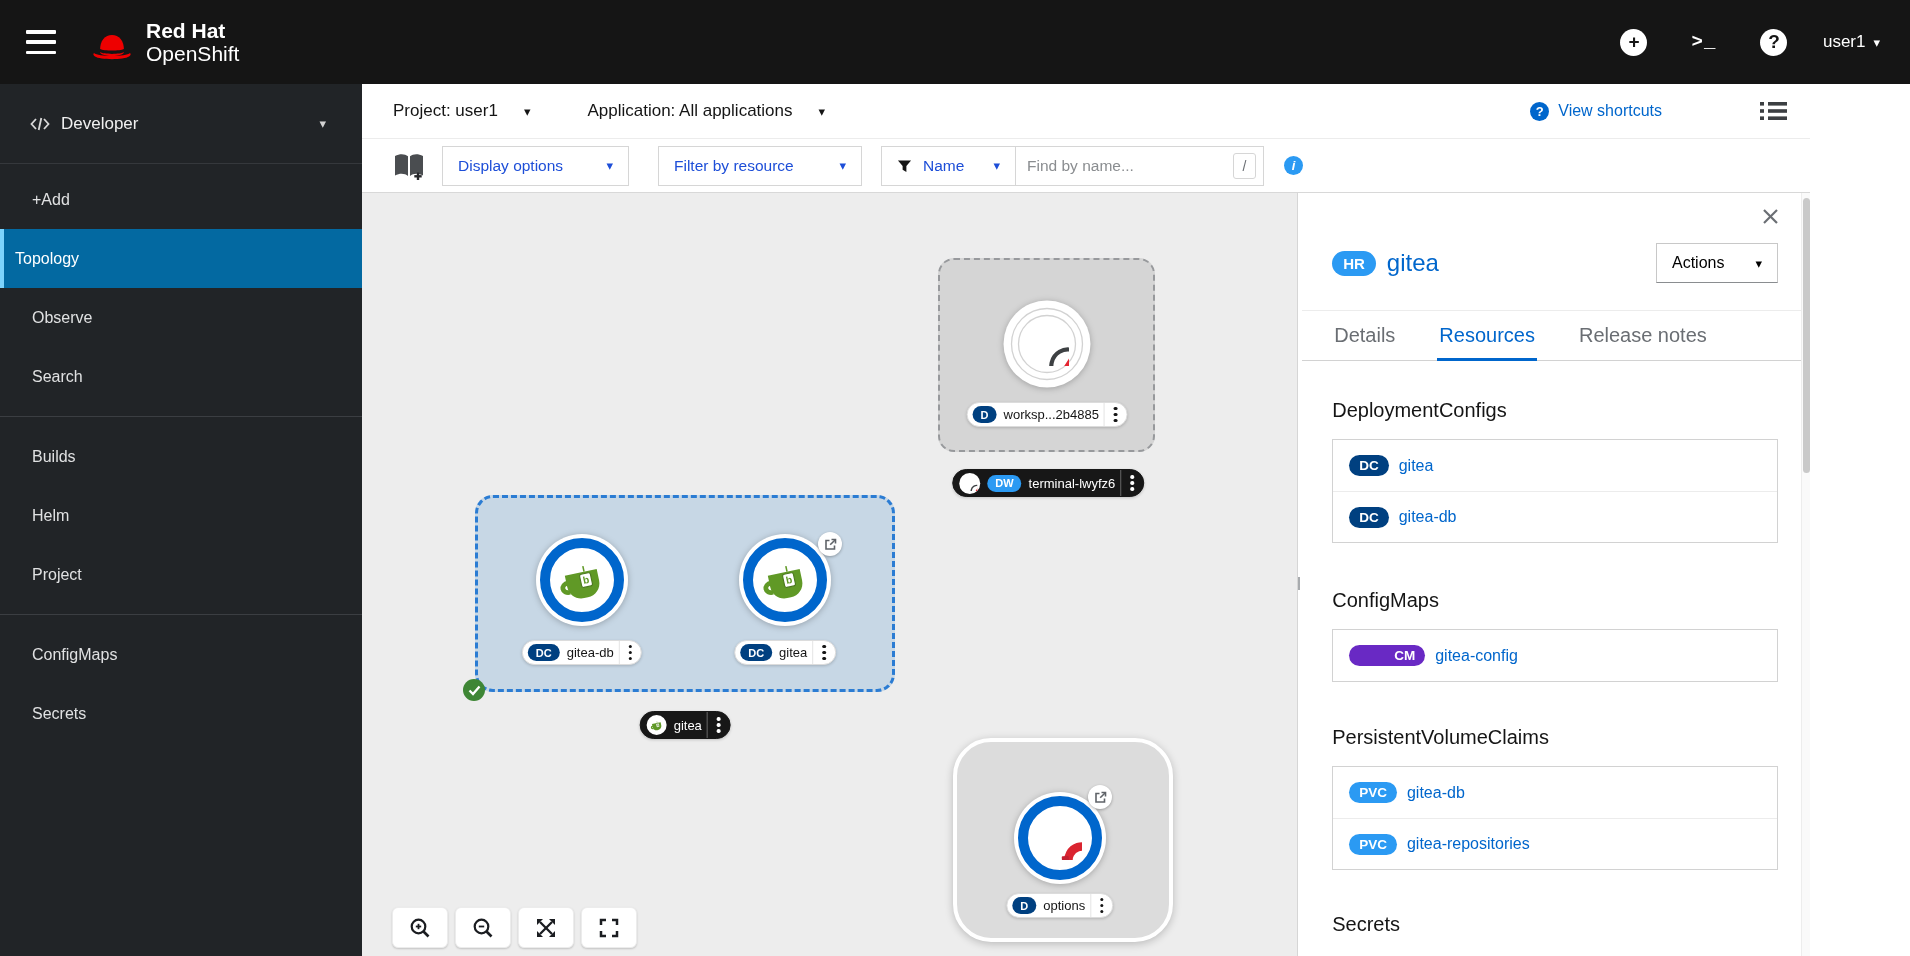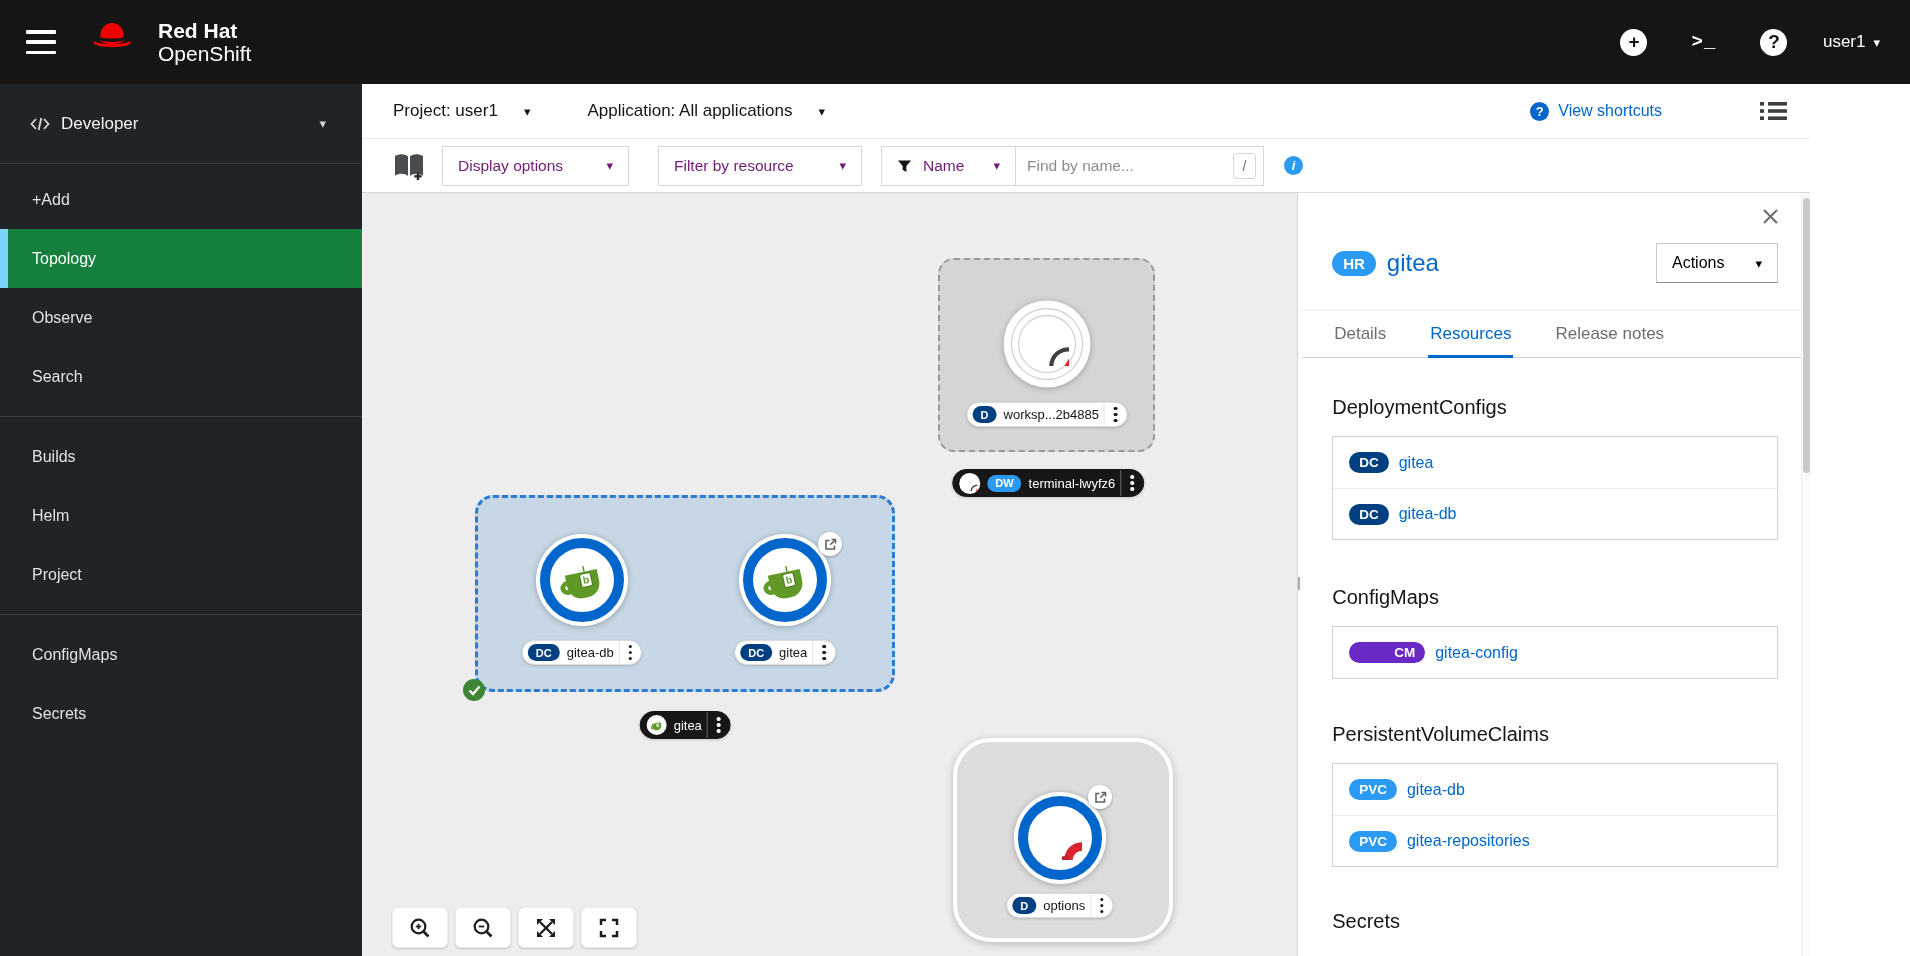--- a/index.html
+++ b/index.html
@@ -4,57 +4,57 @@
 <style>
   * { box-sizing: border-box; margin: 0; padding: 0; }
   html,body { width:1910px; height:956px; overflow:hidden; }
   body { font-family:"Liberation Sans", sans-serif; color:#151515; background:#fff; }
   .caret { font-size:13px; line-height:1; }
 
   
   .masthead { height:84px; background:#151515; display:flex; align-items:center; }
   .hamburger { width:30px; height:24px; margin-left:26px; display:flex; flex-direction:column; justify-content:space-between; cursor:pointer; }
   .hamburger i { display:block; height:3.5px; background:#fff; border-radius:1px; }
-  .brand { display:flex; align-items:flex-start; margin-left:34px; gap:24px; }
+  .brand { display:flex; align-items:flex-end; margin-left:34px; gap:12px; }
   .brand-text { color:#fff; font-size:21px; line-height:1.1; }
   .brand-top { font-weight:700; }
   .brand-bottom { font-weight:400; }
   .mast-right { margin-left:auto; display:flex; align-items:center; gap:28px; margin-right:30px; }
   .mast-icon { width:42px; height:42px; display:flex; align-items:center; justify-content:center; cursor:pointer; }
   .circle-glyph { width:27px; height:27px; background:#fff; color:#151515; border-radius:50%; display:flex; align-items:center; justify-content:center; font-weight:700; font-size:19px; }
   .term-glyph { color:#fff; font-family:"Liberation Mono", monospace; font-size:19px; font-weight:700; letter-spacing:1px; }
   .user-menu { color:#fff; font-size:17px; display:flex; align-items:center; gap:8px; cursor:pointer; }
   .user-menu .caret { color:#fff; }
 
   
   .app-body { display:flex; height:872px; }
   .sidenav { width:362px; background:#212427; flex:none; }
   .content { width:1448px; display:flex; flex-direction:column; }
 
   
   .perspective { height:80px; display:flex; align-items:center; padding:0 36px 0 30px; border-bottom:1px solid #35383c; color:#f0f0f0; font-size:17px; gap:11px; cursor:pointer; }
   .perspective .caret { margin-left:auto; color:#d2d2d2; }
   .nav-items { padding-top:6px; }
   .nav-item { height:59px; display:flex; align-items:center; padding-left:32px; font-size:16px; color:#e0e1e2; cursor:pointer; }
-  .nav-item.active { background:#15803d; border-left:8px solid #7dd3fc; padding-left:24px; color:#fff; }
+  .nav-item.active { background:#0369a1; border-left:4px solid #7dd3fc; padding-left:11px; color:#fff; }
   .nav-divider { height:1px; background:#3b3e42; margin:10px 0; }
 
   
   .toolbar1 { height:55px; background:#fff; border-bottom:1px solid #ececec; display:flex; align-items:center; padding-left:31px; font-size:17px; }
   .switcher { display:flex; align-items:center; gap:26px; cursor:pointer; }
   .app-switcher { margin-left:57px; }
   .tb1-right { margin-left:auto; display:flex; align-items:center; }
   .shortcuts { display:flex; align-items:center; gap:9px; color:#0066cc; font-size:16px; cursor:pointer; }
   .q-blue { width:19px; height:19px; border-radius:50%; background:#0066cc; color:#fff; font-size:13px; font-weight:700; display:flex; align-items:center; justify-content:center; }
   .list-toggle { margin:0 23px 0 98px; cursor:pointer; display:flex; }
 
   
   .toolbar2 { height:54px; background:#fff; border-bottom:1px solid #d8d8d8; display:flex; align-items:center; }
   .book-icon { margin-left:31px; display:flex; cursor:pointer; }
-  .tb-btn { height:40px; background:#fff; border:1px solid #d6d6d6; display:flex; align-items:center; justify-content:space-between; padding:12px 15px; font-size:15.5px; color:#701a75; cursor:pointer; }
+  .tb-btn { height:40px; background:#fff; border:1px solid #d6d6d6; display:flex; align-items:center; justify-content:space-between; padding:12px 15px; font-size:15.5px; color:#1d4ed8; cursor:pointer; }
   .btn-display { width:187px; margin-left:17px; }
   .btn-filter { width:204px; margin-left:29px; }
   .btn-name { width:135px; margin-left:19px; justify-content:flex-start; gap:11px; }
   .btn-name .caret { margin-left:auto; }
   .find-wrap { position:relative; width:248px; height:40px; }
   .find-wrap input { width:100%; height:100%; border:1px solid #d6d6d6; border-left:none; padding:0 40px 0 11px; font-size:15.5px; font-family:"Liberation Sans", sans-serif; color:#151515; outline:none; }
   .find-wrap input::placeholder { color:#8a8d90; }
   .slash-hint { position:absolute; right:8px; top:7px; width:23px; height:26px; border:1px solid #d6d6d6; border-radius:3px; color:#6a6e73; font-size:14px; display:flex; align-items:center; justify-content:center; }
   .info-icon { width:19px; height:19px; margin-left:20px; border-radius:50%; background:#2b9af3; color:#fff; font-size:13px; font-weight:700; font-style:italic; display:flex; align-items:center; justify-content:center; }
 
@@ -86,21 +86,21 @@
   .zbtn { width:56px; height:41px; background:#fff; border:1px solid #ececec; border-radius:6px; box-shadow:0 1px 2px rgba(0,0,0,.18); display:flex; align-items:center; justify-content:center; cursor:pointer; }
 
   
   .panel { position:relative; width:607px; background:#fff; }
   .panel-close { position:absolute; top:15px; right:31px; cursor:pointer; }
   .panel-header { display:flex; align-items:center; margin:50px 32px 0 30px; }
   .res-badge { background:#2b9af3; color:#fff; font-weight:700; font-size:15px; padding:4px 11px; border-radius:15px; }
   .panel-title { font-size:24px; color:#0066cc; font-weight:400; margin-left:11px; cursor:pointer; }
   .actions-btn { margin-left:auto; width:122px; height:40px; background:#fff; border:1px solid #c8c8c8; border-bottom-color:#8a8d90; display:flex; align-items:center; justify-content:space-between; padding:0 15px; font-size:16px; cursor:pointer; }
   .tabs { display:flex; gap:40px; margin-top:27px; padding-left:30px; border-top:1px solid #ececec; border-bottom:1px solid #d2d2d2; }
-  .tab { padding:13px 2px 11px; font-size:17px; color:#6a6e73; border-bottom:3px solid transparent; margin-bottom:-1px; cursor:pointer; }
+  .tab { padding:13px 2px 11px; font-size:20px; color:#6a6e73; border-bottom:3px solid transparent; margin-bottom:-1px; cursor:pointer; }
   .tab.active { color:#0066cc; border-bottom-color:#0066cc; }
   .panel-body { padding:38px 32px 0 30px; }
   .section-heading { font-size:20px; font-weight:500; color:#151515; }
   .hm2 { margin-top:46px; } .hm3 { margin-top:44px; } .hm4 { margin-top:43px; }
   .res-box { border:1px solid #d2d2d2; margin-top:17px; }
   .res-row { height:51px; display:flex; align-items:center; padding-left:16px; cursor:pointer; }
   .res-row + .res-row { border-top:1px solid #ececec; }
   .res-badge-sm { color:#fff; font-weight:700; font-size:13.5px; padding:3px 10px; border-radius:14px; }
   .badge-dc { background:#004080; } .badge-cm { background:#6929c4;padding-left:45px; } .badge-pvc { background:#2b9af3; }
   .res-link { color:#0066cc; font-size:16px; margin-left:10px; }

